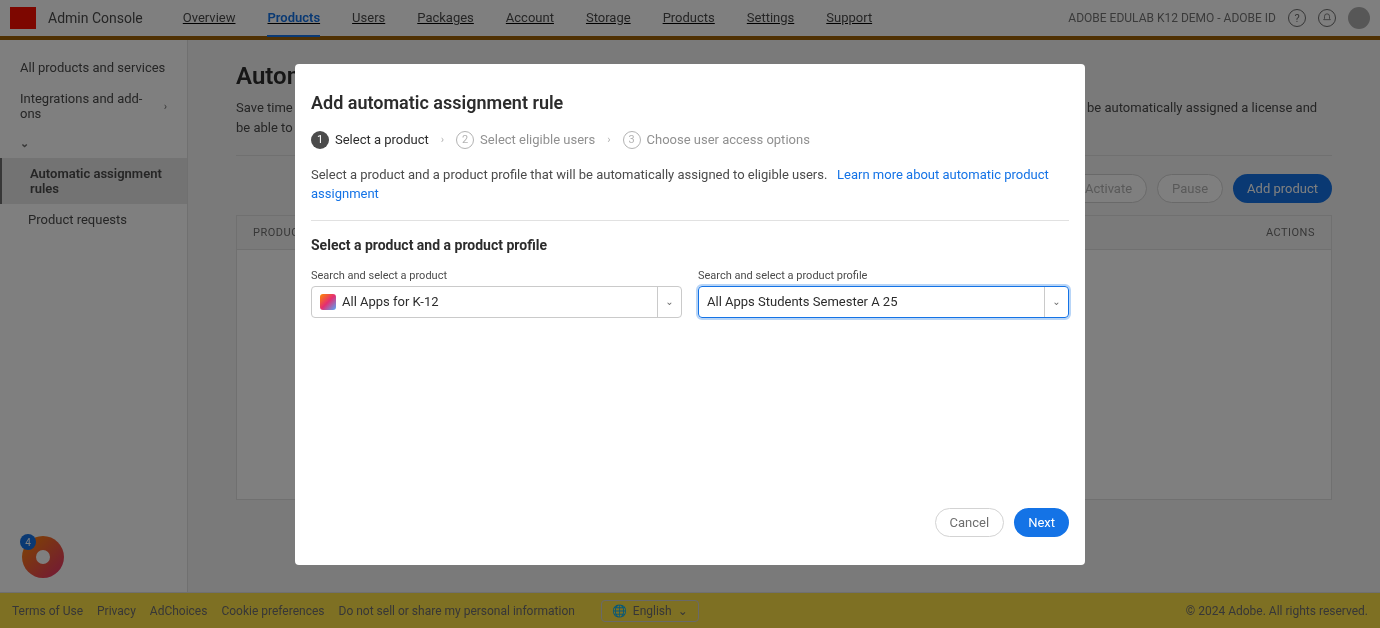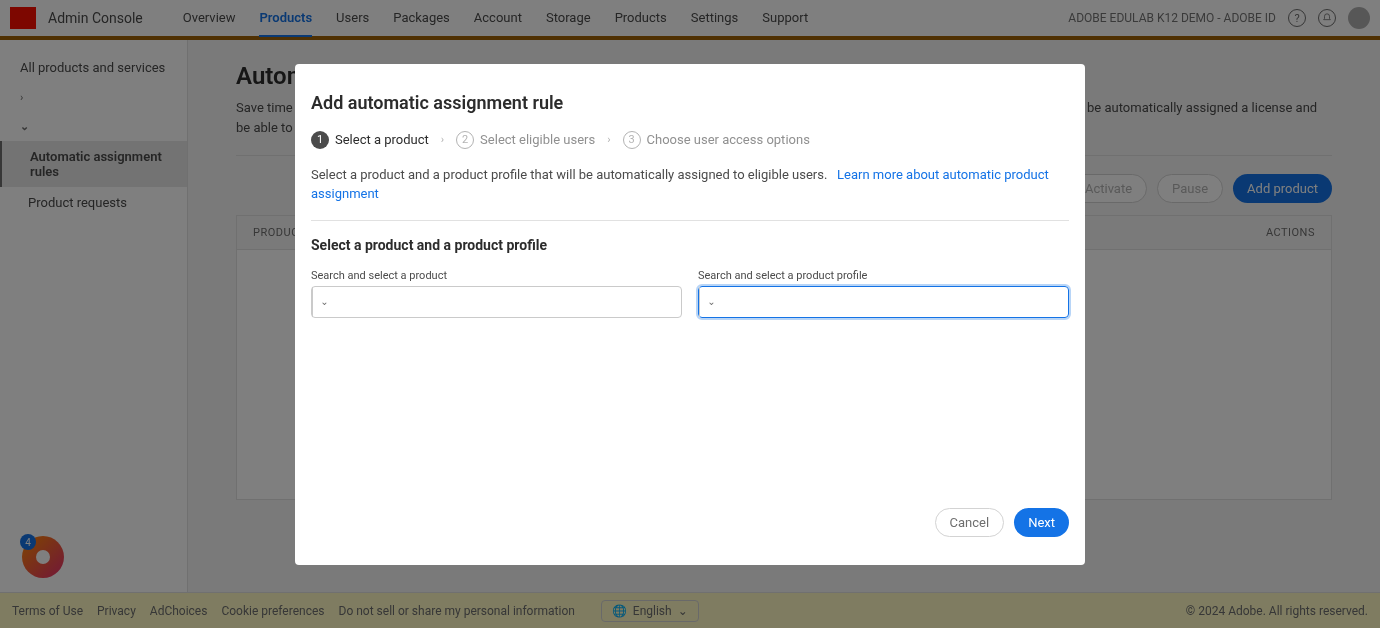--- a/index.html
+++ b/index.html
@@ -30,22 +30,23 @@
       background: #fa0f00;
       margin-right: 12px;
     }
     .app-name {
       font-size: 14px;
       color: #4b4b4b;
       margin-right: 40px;
     }
     .top-nav {
       display: flex;
-      gap: 24px;
+      gap: 32px;
       flex: 1;
+      text-decoration: underline;
     }
     .top-nav-item {
       font-size: 13px;
       color: #4b4b4b;
       padding: 10px 0;
       cursor: pointer;
     }
     .top-nav-item.active {
       color: #1473e6;
       border-bottom: 2px solid #1473e6;
@@ -354,21 +355,21 @@
       background: #fff;
       border-radius: 50%;
     }
     
     .footer {
       position: absolute;
       bottom: 0;
       left: 0;
       right: 0;
       height: 36px;
-      background: #fef9c3;
+      background: #fde047;
       border-top: 1px solid #e1e1e1;
       display: flex;
       align-items: center;
       padding: 0 12px;
       font-size: 12px;
       color: #6e6e6e;
     }
     .footer-left {
       display: flex;
       gap: 14px;
@@ -416,20 +417,21 @@
     <div class="avatar"></div>
   </div>
 </div>
 
 <div class="main-layout">
   <div class="sidebar">
     <div class="sidebar-item">
       <span>All products and services</span>
     </div>
     <div class="sidebar-item">
+      <span>Integrations and add-ons</span>
       <span class="chevron">›</span>
     </div>
     <div class="sidebar-item bold">
       <span class="chevron">⌄</span>
     </div>
     <div class="sidebar-item sub active">
       <span>Automatic assignment rules</span>
     </div>
     <div class="sidebar-item sub">
       <span>Product requests</span>
@@ -503,26 +505,33 @@
       <span class="learn-more">Learn more about automatic product assignment</span>
     </div>
     <hr class="modal-divider">
 
     <div class="modal-section-title">Select a product and a product profile</div>
 
     <div class="field-row">
       <div class="field-col">
         <label class="field-label">Search and select a product</label>
         <div class="select-box">
+          <div class="select-content">
+            <div class="app-icon"></div>
+            <span class="select-text">All Apps for K-12</span>
+          </div>
           <div class="select-chevron">⌄</div>
         </div>
       </div>
       <div class="field-col">
         <label class="field-label">Search and select a product profile</label>
         <div class="select-box focused">
+          <div class="select-content">
+            <input class="select-text" value="All Apps Students Semester A 25" style="">
+          </div>
           <div class="select-chevron">⌄</div>
         </div>
       </div>
     </div>
 
     <div class="modal-actions">
       <button class="btn">Cancel</button>
       <button class="btn primary">Next</button>
     </div>
   </div>

